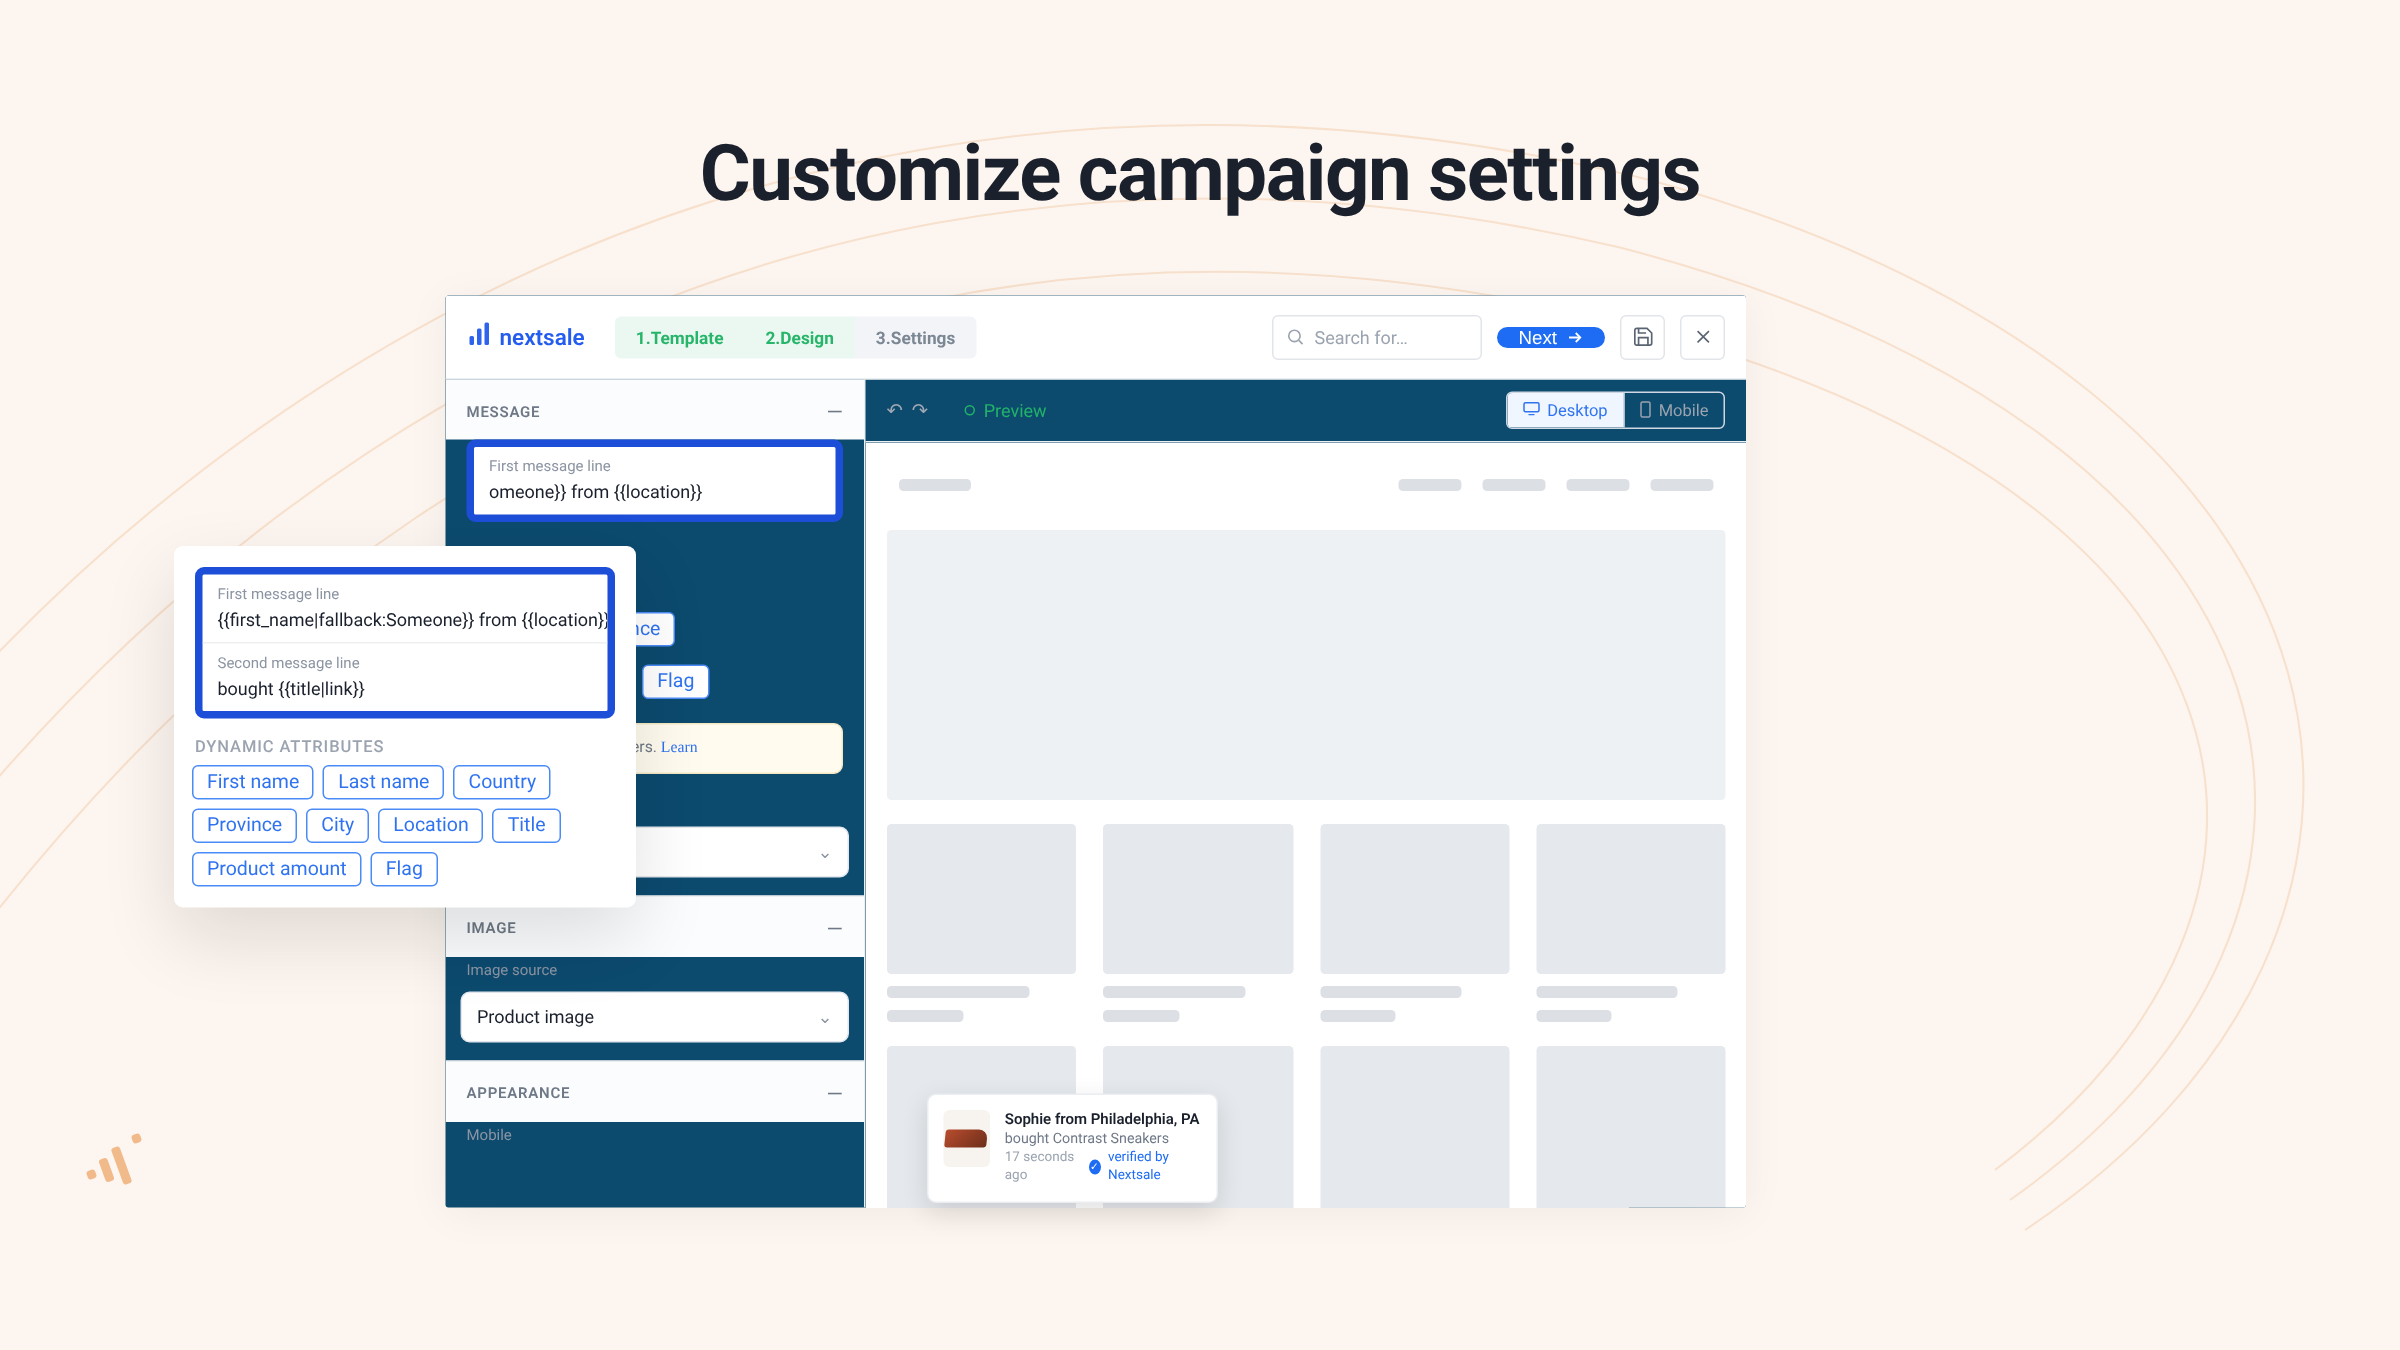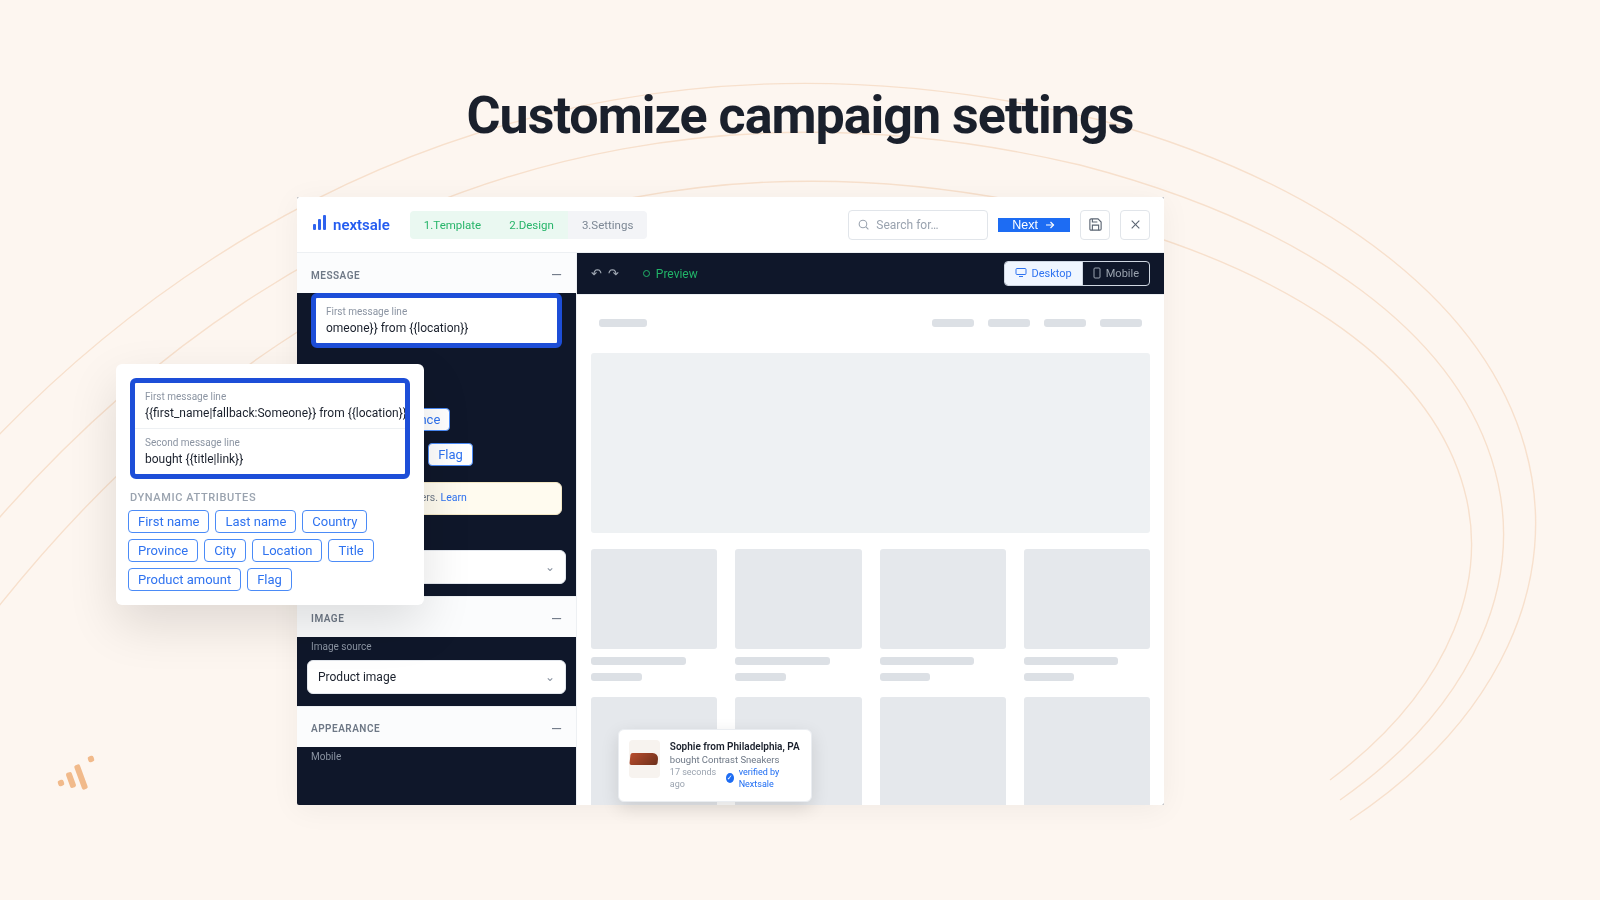--- a/index.html
+++ b/index.html
@@ -16,57 +16,57 @@
   }
   .page-title {
     position: absolute; top: 85px; left: 50%; transform: translateX(-50%);
     font-size: 52px; font-weight: 700; color: #1A202C; letter-spacing: -1px;
     z-index: 5;
   }
   .app-window {
     position: absolute;
     left: 297px; top: 197px;
     width: 867px; height: 608px;
-    background: #0f172a;
+    background: #0c4a6e;
     border-radius: 2px;
     box-shadow: 0 4px 30px rgba(0,0,0,0.05);
     overflow: hidden;
     z-index: 3;
     display: flex; flex-direction: column;
   }
   
   .topbar {
     height: 56px; border-bottom: 1px solid #EDF0F3;
     display: flex; align-items: center; padding: 0 14px;
     background: #fff;
   }
   .logo {
     display: flex; align-items: center; font-weight: 600; color: #245CF0;
     font-size: 15px; gap: 4px;
   }
   .logo-icon { color: #3066F2; }
   .steps {
-    display: flex; margin-left: 20px; gap: 0;
+    display: flex; margin-left: 20px; gap: 0; font-weight: bold;
   }
   .step {
     font-size: 11.5px; height: 28px; padding: 0 14px;
     display:flex;align-items:center; position:relative;
     color: #27B56A; background: #EAF8F1;
   }
   .step.inactive { color:#7C8794; background:#F3F4F7; }
   .step:first-child { border-radius: 4px 0 0 4px; }
   .step:last-child { border-radius: 0 4px 4px 0; }
   .top-right { margin-left:auto; display:flex; align-items:center; gap:10px; }
   .search-box {
     width: 140px; height: 30px; border:1px solid #E1E5EA; border-radius:4px;
     display:flex;align-items:center; padding:0 8px; gap:6px; color:#9AA3AF; font-size:12px;
     background:#fff;
   }
   .btn-next {
-    height:14px; padding:4px 14px; background:#1D6CF3; color:#fff; border:none; border-radius:0;
+    height:14px; padding:4px 14px; background:#1D6CF3; color:#fff; border:none; border-radius:13px;
     display:flex;align-items:center;gap:6px;font-size:12.5px;font-weight:500;cursor:pointer;
   }
   .icon-btn {
     width:30px;height:30px;border:1px solid #E1E5EA;border-radius:4px;background:#fff;
     display:flex;align-items:center;justify-content:center;cursor:pointer;color:#5A6472;
   }
   
   .body { flex:1; display:flex; min-height:0; }
   .left-panel { width: 280px; border-right:1px solid #EDF0F3; display:flex;flex-direction:column; overflow:hidden; }
   .panel-title {
@@ -88,21 +88,21 @@
   .field-sep { border-top:1px solid #EDF0F3; }
   .chips { padding: 4px 12px 12px; display:flex; flex-wrap:wrap; gap:6px; }
   .chip {
     border:1px solid #4B8BF7; color:#2F73F0; font-size:13px; padding:3px 9px;
     border-radius:4px; background:#fff; cursor:pointer;
   }
   .info-banner {
     margin:4px 14px 12px; padding:8px 10px; font-size:10.5px; color:#6E7886;
     background:#FFFBEF; border:1px solid #F3E7C4; border-radius:6px; line-height:1.4;
   }
-  .info-banner a { color:#2F73F0; text-decoration:none; }
+  .info-banner a { color:#2F73F0; text-decoration:none;font-family:Liberation Serif, serif; }
   .sub-label { font-size:10px; color:#8B94A2; padding: 4px 14px; }
   .select-box {
     margin:4px 10px 12px; border:1px solid #E3E7ED; border-radius:6px; height:34px;
     display:flex; align-items:center; padding:0 10px; justify-content:space-between; font-size:12px;
     color:#1A202C; background:#fff; cursor:pointer;
   }
   .caret { color:#8B94A2; }
   
   .right-panel { flex:1; display:flex; flex-direction:column; min-width:0; }
   .preview-bar {

